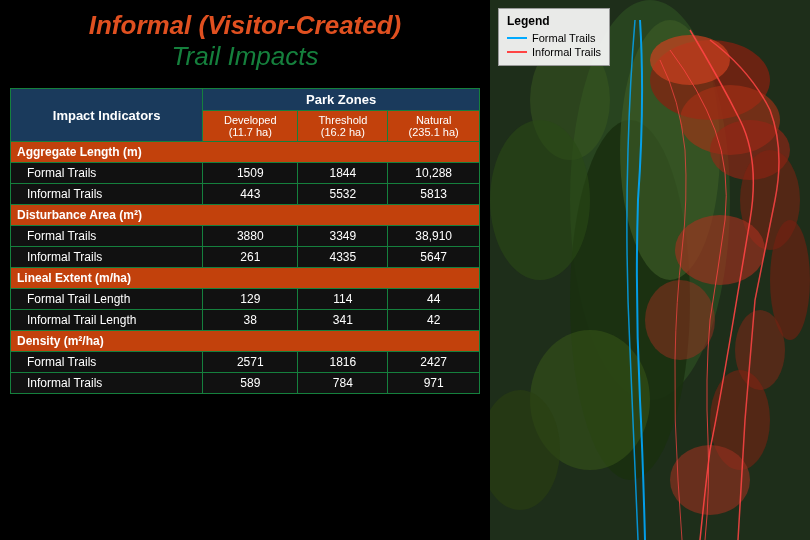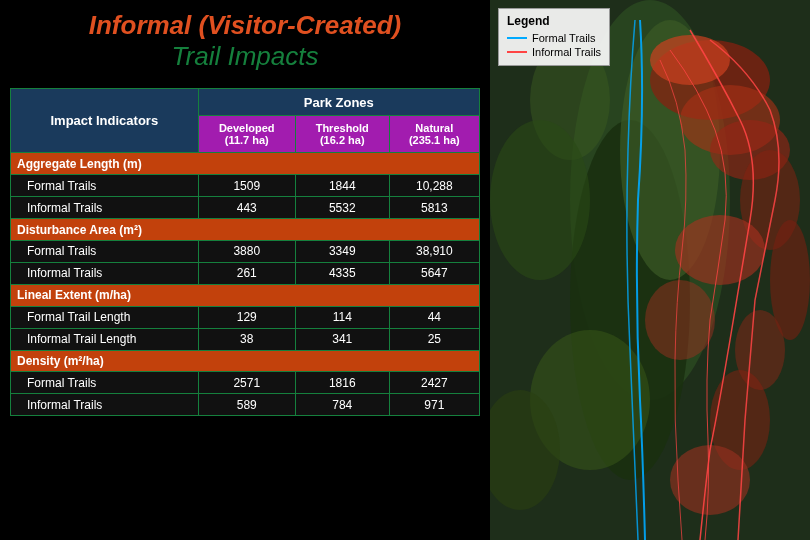--- a/index.html
+++ b/index.html
@@ -58,32 +58,32 @@
       text-align: center;
     }
 
     .data-table .header-row th {
       background: #1a3a5c;
       font-weight: bold;
       font-size: 13px;
     }
 
     .data-table .subheader-row th {
-      background: #a21caf;
+      background: #c2410c;
       font-size: 11px;
-      font-weight: bold;
+      font-weight: normal;
     }
 
     .data-table .impact-indicators-cell {
       background: #1a3a5c;
       font-weight: bold;
       font-size: 14px;
       text-align: center;
       vertical-align: middle;
-      padding: 24px 6px;
+      padding: 16px 6px;
     }
 
     .data-table .category-row td {
       background: #c2410c;
       font-weight: bold;
       text-align: left;
       color: #fff;
     }
 
     .data-table .sub-row td {
@@ -220,21 +220,21 @@
         <tr class="sub-row">
           <td>Formal Trail Length</td>
           <td>129</td>
           <td>114</td>
           <td>44</td>
         </tr>
         <tr class="sub-row">
           <td>Informal Trail Length</td>
           <td>38</td>
           <td>341</td>
-          <td>25</td>
+          <td>42</td>
         </tr>
         <tr class="category-row">
           <td colspan="4">Density  (m²/ha)</td>
         </tr>
         <tr class="sub-row">
           <td>Formal Trails</td>
           <td>2571</td>
           <td>1816</td>
           <td>2427</td>
         </tr>

